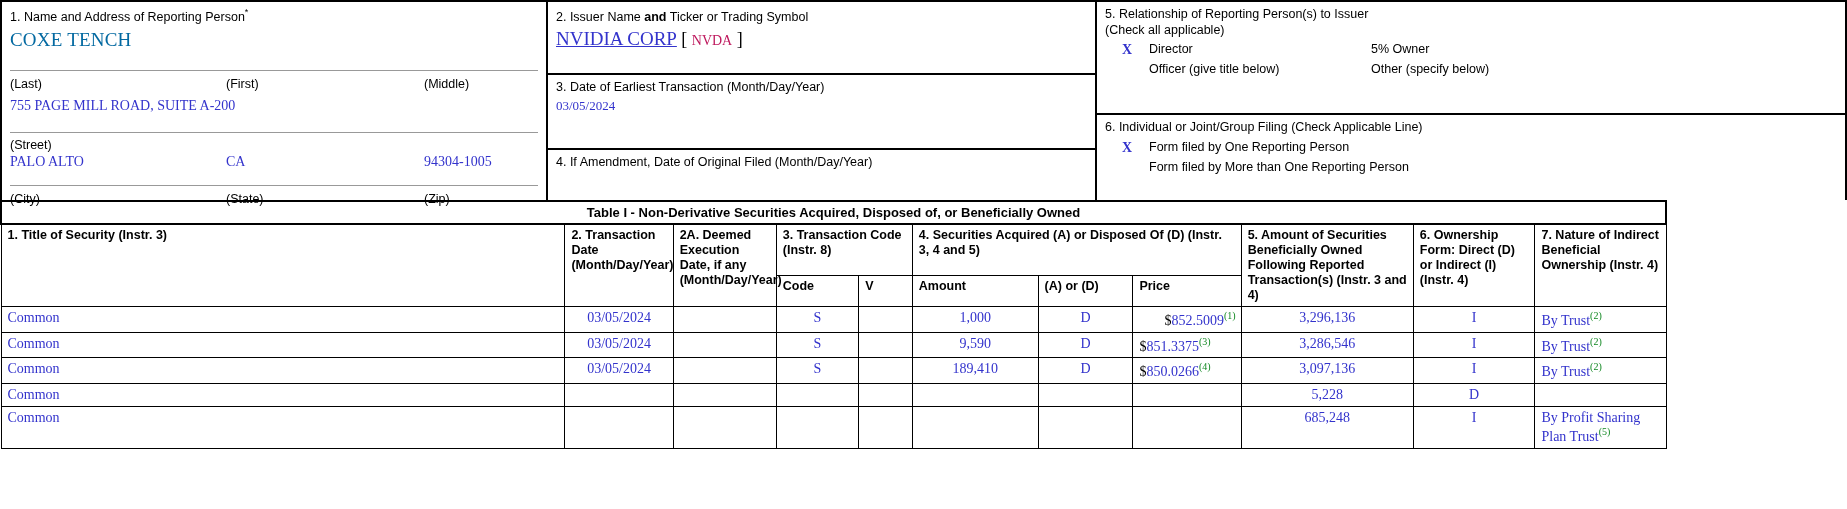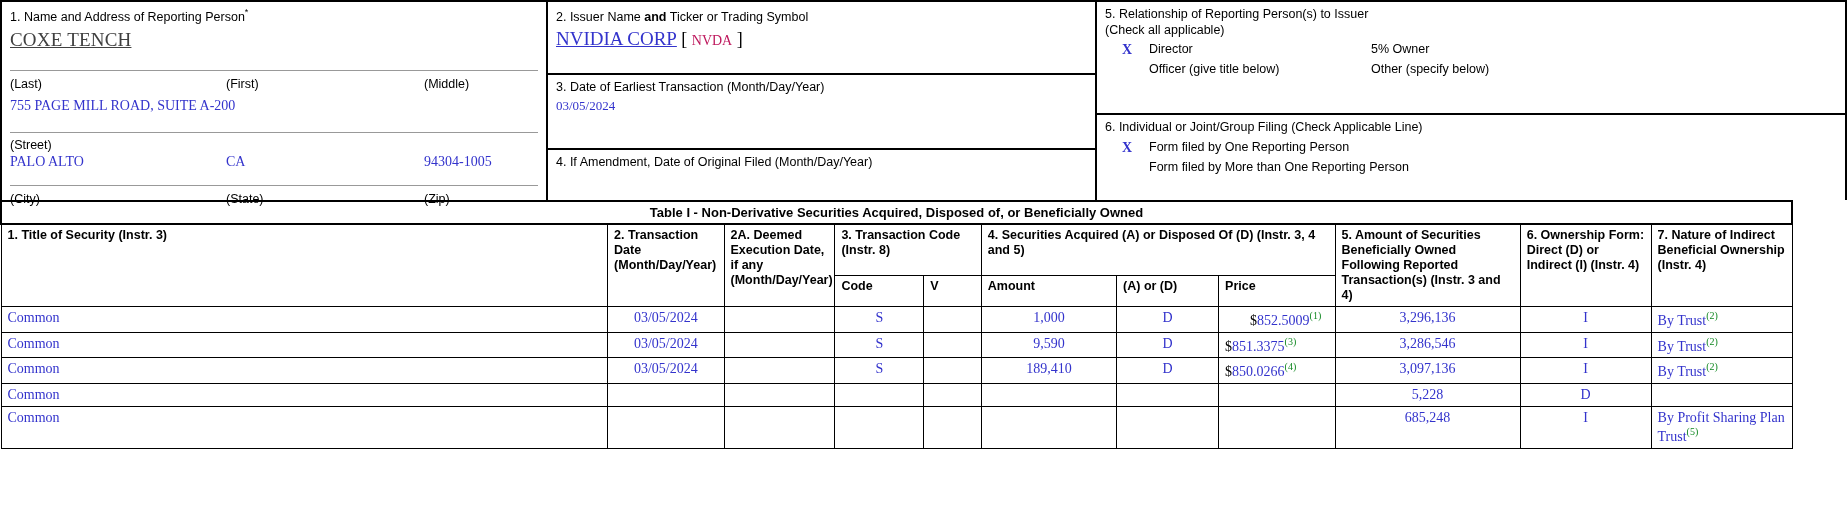--- a/index.html
+++ b/index.html
@@ -14,42 +14,42 @@
 
   
   .hdr{display:flex;border:2px solid #000;border-bottom:0;box-sizing:border-box;height:200px;}
   .hdr-col1{width:546px;box-sizing:border-box;border-right:2px solid #000;position:relative;}
   .hdr-col2{width:549px;box-sizing:border-box;border-right:2px solid #000;display:flex;flex-direction:column;}
   .hdr-col3{flex:1;box-sizing:border-box;display:flex;flex-direction:column;}
 
   .cell-pad{padding:5px 8px 0 8px;}
   .rule{border-bottom:1px solid #999;margin:0 8px;}
 
-  .name-link{font-family:"Liberation Serif",serif;font-size:19px;color:#404040;text-decoration:underline;letter-spacing:.2px;}
+  .name-link{font-family:"Liberation Serif",serif;font-size:19px;color:#0369a1;letter-spacing:.2px;}
   .issuer-link{font-family:"Liberation Serif",serif;font-size:19px;color:#3333cc;text-decoration:underline;}
   .ticker{font-family:"Liberation Serif",serif;font-size:14px;color:#be185d;}
   .bracket{font-family:"Liberation Serif",serif;font-size:18px;color:#000;}
   .star{font-size:9px;vertical-align:super;}
 
   .addr-row{display:flex;padding:2px 8px 0 8px;gap:26px;}
   .addr-row > div{box-sizing:border-box;}
   .c-a{width:190px;}
   .c-b{width:172px;}
   .c-c{flex:1;}
 
   .sub2{height:75px;box-sizing:border-box;border-top:2px solid #000;}
   .sub3{flex:1;box-sizing:border-box;border-top:2px solid #000;}
 
   .chk-row{display:flex;padding-top:4px;}
   .chk-x{width:44px;text-align:center;flex:none;}
   .chk-l{width:222px;flex:none;}
   .chk-r{flex:1;}
 
   
-  table.t1{border-collapse:collapse;width:1793px;table-layout:fixed;}
+  table.t1{border-collapse:collapse;width:1667px;table-layout:fixed;}
   table.t1 td,table.t1 th{border:1px solid #000;padding:3px 6px;vertical-align:top;box-sizing:border-box;}
   .tbl-title{border:2px solid #000 !important;border-top:2px solid #000 !important;text-align:center;font-weight:bold;font-size:13px;padding:4px 0;font-family:"Liberation Sans",sans-serif;}
   th.hd{font-weight:bold;font-size:12.5px;text-align:left;font-family:"Liberation Sans",sans-serif;line-height:1.2;}
   td.dc{text-align:center;font-family:"Liberation Serif",serif;font-size:14px;color:#3333cc;}
   td.dl{text-align:left;font-family:"Liberation Serif",serif;font-size:14px;color:#3333cc;}
   .outer{border-left:2px solid #000;border-right:2px solid #000;}
   .lastrow td{border-bottom:2px solid #000;}
 </style>
 </head>
 <body>

